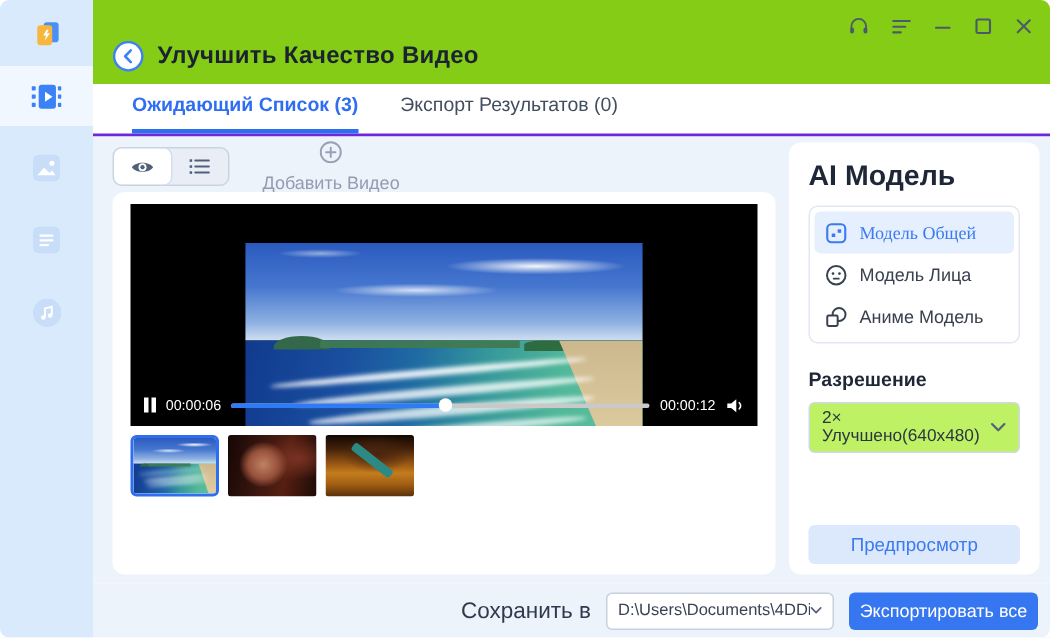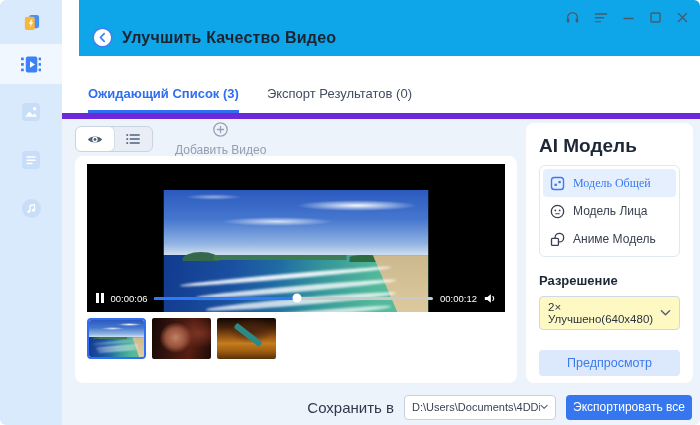--- a/index.html
+++ b/index.html
@@ -10,29 +10,29 @@
   
   .sidebar { width:62px; height:100%; background:#d9eafc; flex:0 0 62px; display:flex; flex-direction:column; align-items:stretch; }
   .logo-wrap { height:44px; display:flex; align-items:center; justify-content:center; }
   .nav { display:flex; flex-direction:column; gap:8px; }
   .nav-item { height:40px; display:flex; align-items:center; justify-content:center; cursor:pointer; }
   .nav-item.active { background:#f0f7ff; }
 
   
   .main { flex:1; display:flex; flex-direction:column; background:#fff; position:relative; }
 
-  .titlebar { height:56px; position:relative; background:#0ea5e9;margin-left:17px; }
+  .titlebar { height:56px; position:relative; background:#84cc16; }
   .header-left { position:absolute; left:13px; top:27px; display:flex; align-items:center; gap:9px; }
   .back-btn { background:none; border:none; cursor:pointer; display:flex; padding:0; }
   .page-title { font-size:16px; font-weight:bold; color:#1b2330; letter-spacing:.2px; }
   .win-controls { position:absolute; right:10px; top:9px; display:flex; align-items:center; gap:12px; }
   .wc { background:none; border:none; cursor:pointer; display:flex; padding:1px; color:#4b5a6b; }
 
   
-  .tabs { display:flex; gap:28px; padding:0 0 0 26px; border-bottom:6px solid #6d28d9; background:#fff;margin-top:24px; }
+  .tabs { display:flex; gap:28px; padding:0 0 0 26px; border-bottom:2px solid #6d28d9; background:#fff; }
   .tab { font-size:13px; color:#424d60; padding:6px 0 9px; cursor:pointer; border-bottom:3px solid transparent; }
   .tab.active { color:#2f6ef0; font-weight:bold; border-bottom-color:#2f6ef0; }
 
   
   .content { flex:1; background:#edf3fb; display:flex; gap:9px; padding:0 7px 0 13px; overflow:hidden; }
   .left-col { width:442px; flex:0 0 442px; display:flex; flex-direction:column; }
 
   .toolbar { height:26px; margin:7px 0 4px; display:flex; align-items:center; gap:22px; }
   .toggle { width:78px; height:26px; background:#e9eef6; border:1px solid #c9d4e2; border-radius:6px; display:flex; overflow:hidden; }
   .seg { flex:1; display:flex; align-items:center; justify-content:center; cursor:pointer; }
@@ -91,21 +91,21 @@
 
   
   .right-card { width:167px; flex:0 0 167px; background:#fff; border-radius:8px; margin-top:4px; margin-bottom:6px;
                 padding:12px 13px 7px; display:flex; flex-direction:column; }
   .panel-title { font-size:19px; font-weight:bold; color:#1d2737; }
   .model-list { margin-top:8px; border:1px solid #e1e8f2; border-radius:6px; padding:3px; display:flex; flex-direction:column; }
   .model-row { height:28px; display:flex; align-items:center; gap:8px; padding:0 7px; font-size:12px; color:#39404e; border-radius:4px; cursor:pointer; }
   .model-row.selected { background:#e5effe; color:#3b7af0;font-family:Liberation Serif, serif; }
   .model-row .micon { display:flex; color:inherit; }
   .res-title { margin-top:16px; font-size:13px; font-weight:bold; color:#1d2737; }
-  .res-select { margin-top:8px; height:26px; border:1px solid #cfd9e6; border-radius:4px; background:#fef9c3;
+  .res-select { margin-top:8px; height:26px; border:1px solid #cfd9e6; border-radius:4px; background:#bef264;
                 display:flex; align-items:center; justify-content:space-between; padding:16px 8px; cursor:pointer; }
   .res-select span { font-size:11.5px; color:#2b3442; }
   .spacer { flex:1; }
   .preview-btn { height:26px; background:#dce8fb; color:#3b7af0; border:none; border-radius:4px; font-size:12.5px; cursor:pointer; font-family:inherit; }
 
   
   .footer { height:36px; background:#edf3fb; display:flex; align-items:center; justify-content:flex-end; gap:10px; padding-right:8px; }
   .save-label { font-size:15px; color:#2f3a4d; }
   .path-select { width:152px; height:25px; background:#fff; border:1px solid #c6d0de; border-radius:4px;
                  display:flex; align-items:center; justify-content:space-between; padding:0 7px; cursor:pointer; }

